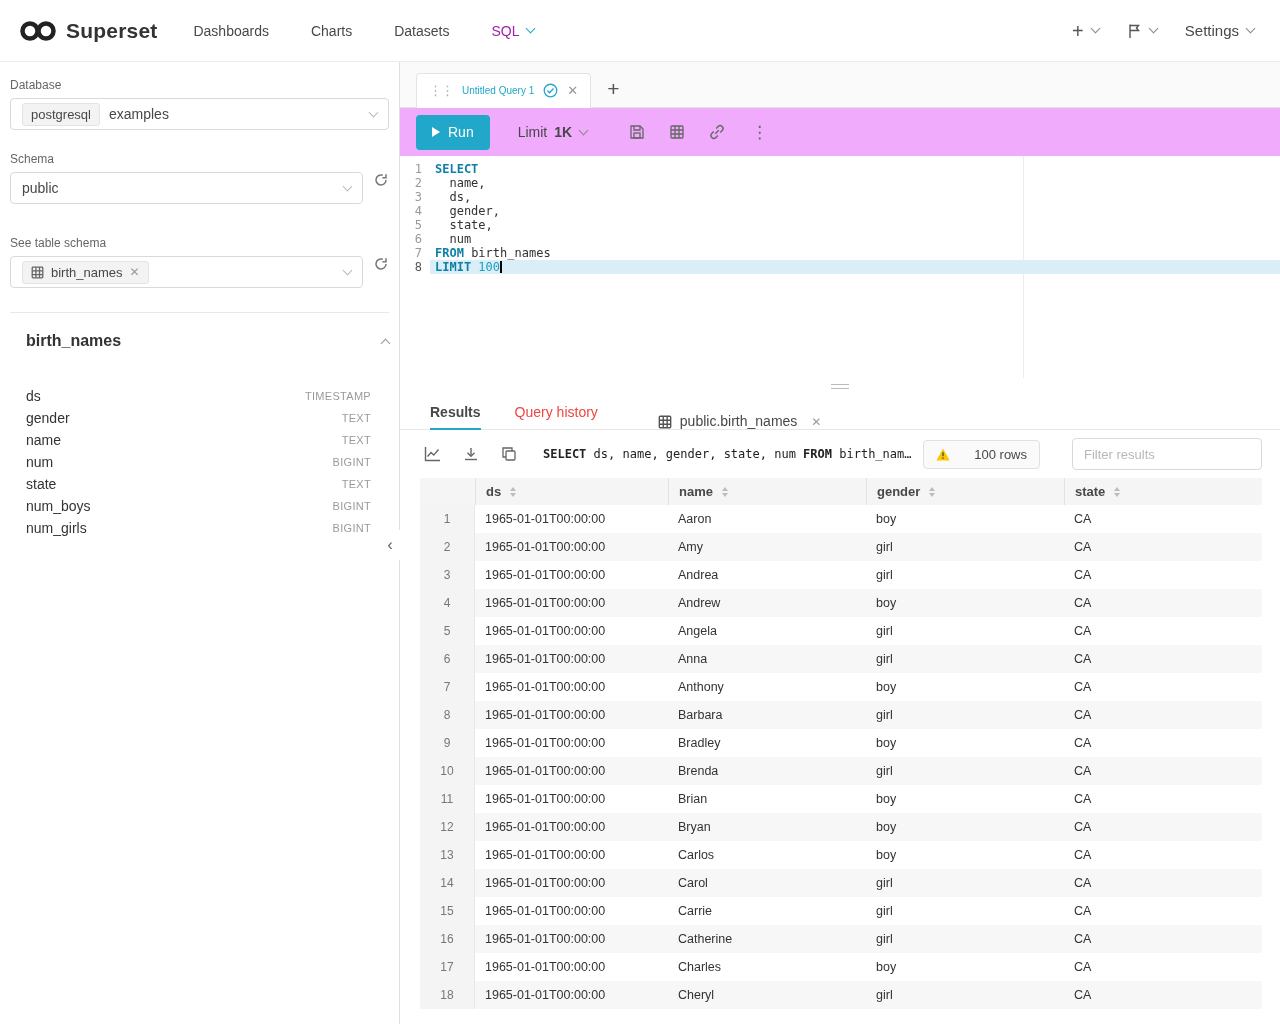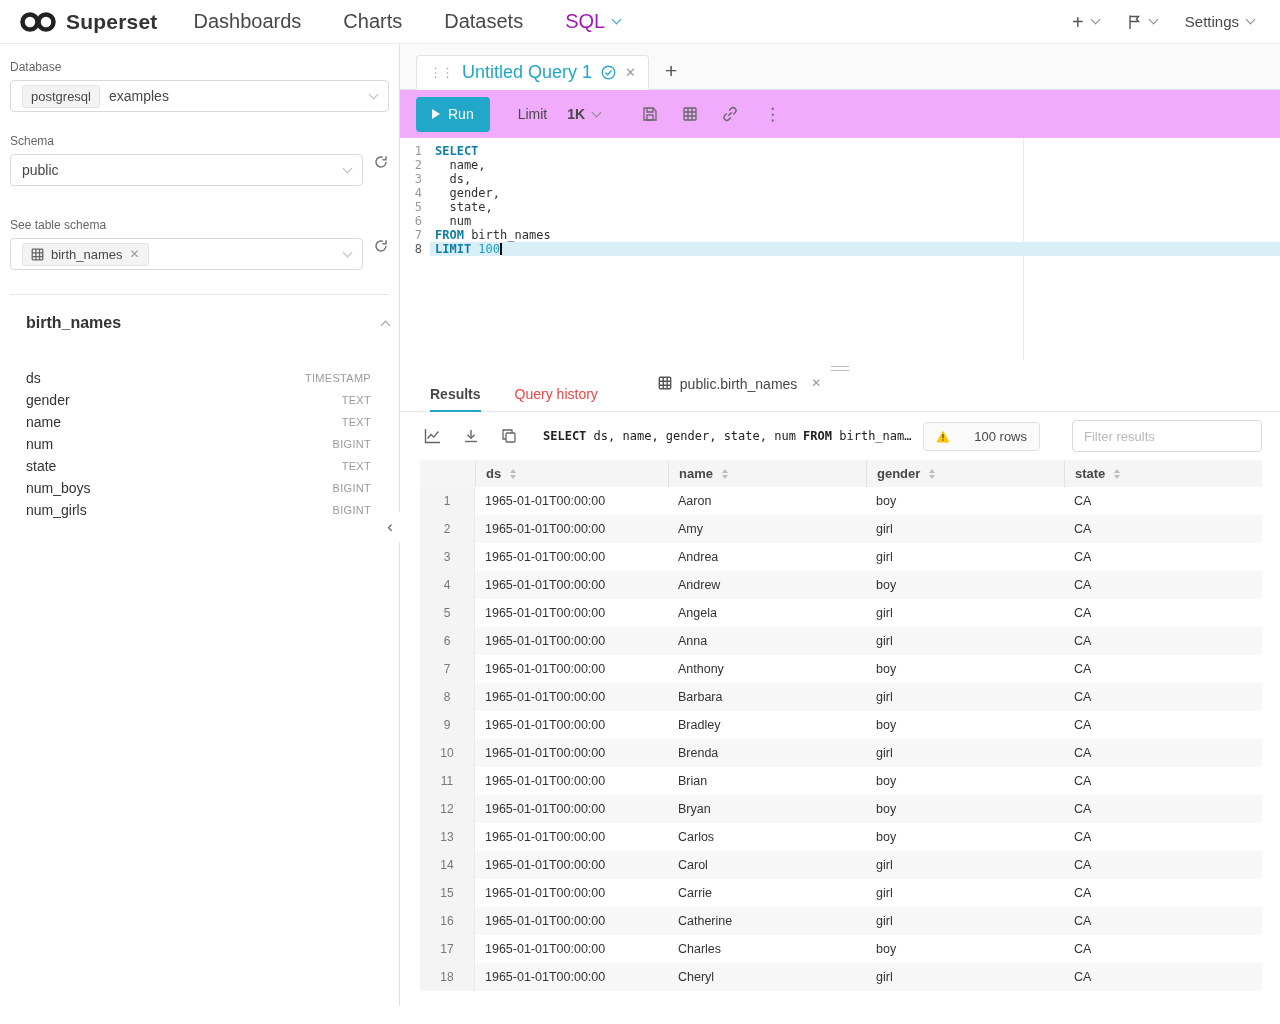--- a/index.html
+++ b/index.html
@@ -1,27 +1,27 @@
 <!DOCTYPE html>
 <html><head>
 <meta charset="utf-8">
 <title>Superset SQL Lab</title>
 <style>
   *{margin:0;padding:0;box-sizing:border-box}
   html,body{width:1280px;height:1024px;overflow:hidden}
   body{font-family:"Liberation Sans",sans-serif;background:#fff;color:#484848;font-size:14px}
 
   
-  .navbar{height:44px;display:flex;align-items:center;justify-content:space-between;
+  .navbar{height:62px;display:flex;align-items:center;justify-content:space-between;
           padding:0 26px 0 18px;border-bottom:1px solid #ececec;background:#fff}
   .nav-left{display:flex;align-items:center}
   .brand{display:flex;align-items:center;gap:8px;cursor:pointer}
   .brand-text{font-size:21px;font-weight:bold;color:#333;letter-spacing:.2px}
   .nav-menu{display:flex;gap:42px;margin-left:36px}
-  .nav-item{font-size:20px;color:#484848;display:flex;align-items:center;cursor:pointer}
+  .nav-item{font-size:14px;color:#484848;display:flex;align-items:center;cursor:pointer}
   .nav-item.active{color:#a21caf}
   .chev{display:inline-block;width:7px;height:7px;border-right:1.4px solid #888;
         border-bottom:1.4px solid #888;transform:rotate(45deg);margin-left:8px;margin-top:-4px}
   .nav-item.active .chev{border-color:#20a7c9}
   .nav-right{display:flex;align-items:center;gap:28px;font-size:15px;color:#484848}
   .icon-group{display:flex;align-items:center;cursor:pointer}
   .plus-glyph{font-size:20px;line-height:1;color:#555}
 
   
   .app{display:flex;height:962px;position:relative}
@@ -51,31 +51,31 @@
   .collapse-btn{position:absolute;left:380px;top:468px;width:20px;height:30px;background:#fff;
                 border:none;color:#666;font-size:17px;cursor:pointer;z-index:5}
 
   
   .tab-strip{height:46px;background:#fafafa;border-bottom:1px solid #e3e3e3;display:flex;
              align-items:flex-end;padding-left:16px}
   .query-tab{height:35px;background:#fff;border:1px solid #e3e3e3;border-bottom:1px solid #fff;
              border-radius:4px 4px 0 0;margin-bottom:-1px;display:flex;align-items:center;
              gap:9px;padding:0 12px;cursor:pointer}
   .drag-dots{color:#aaa;font-size:13px;letter-spacing:-1px}
-  .query-tab-title{color:#20a7c9;font-size:18px}
+  .query-tab-title{color:#20a7c9;font-size:10px}
   .tab-close{color:#999;font-size:13px;cursor:pointer}
   .add-tab{background:none;border:none;font-size:21px;color:#555;margin:0 0 8px 16px;cursor:pointer;line-height:1}
 
   
   .editor-toolbar{height:48px;display:flex;align-items:center;padding-left:16px;background:#f0abfc}
   .run-btn{background:#20a7c9;color:#fff;border:none;border-radius:4px;height:35px;padding:0 16px;
            font-size:14px;display:flex;align-items:center;gap:8px;cursor:pointer}
   .play-tri{width:0;height:0;border-left:8px solid #fff;border-top:5px solid transparent;border-bottom:5px solid transparent}
   .limit-ctl{display:flex;align-items:center;margin-left:28px;font-size:14px;color:#484848;cursor:pointer}
-  .limit-val{font-weight:bold;margin-left:20px}
+  .limit-val{font-weight:bold;margin-left:7px}
   .tb-icons{display:flex;align-items:center;gap:24px;margin-left:42px}
   .icon-btn{background:none;border:none;cursor:pointer;display:flex;align-items:center}
   .kebab{font-size:17px;color:#666;margin-left:26px;background:none;border:none;cursor:pointer}
 
   
   .editor{height:222px;display:flex;position:relative;font-family:"DejaVu Sans Mono",monospace;
           font-size:12px;line-height:14px;padding-top:6px;background:#fff;cursor:text}
   .editor::after{content:'';position:absolute;left:623px;top:0;bottom:0;width:1px;background:#ececec}
   .gutter{width:30px;text-align:right;padding-right:8px;color:#999;user-select:none}
   .gutter-num{height:14px}
@@ -90,21 +90,21 @@
 
   
   .panel-divider{height:16px;display:flex;align-items:center;justify-content:center;background:#fff;cursor:row-resize}
   .divider-handle{width:18px;height:5px;border-top:1.5px solid #bbb;border-bottom:1.5px solid #bbb}
 
   
   .results-tabs{height:36px;border-bottom:1px solid #e8e8e8;display:flex;align-items:stretch;padding-left:30px}
   .r-tab{display:flex;align-items:center;margin-right:34px;font-size:14px;color:#ef4444;cursor:pointer;position:relative}
   .r-tab.active{color:#484848;font-weight:bold}
   .r-tab.active::after{content:'';position:absolute;left:0;right:0;bottom:-1px;height:2px;background:#20a7c9}
-  .pinned-tab{display:flex;align-items:flex-start;gap:8px;margin-left:26px;font-size:14px;color:#484848;cursor:pointer}
+  .pinned-tab{display:flex;align-items:flex-end;gap:8px;margin-left:26px;font-size:14px;color:#484848;cursor:pointer}
   .pinned-tab .tab-close{font-size:12px;margin-left:6px}
 
   
   .results-toolbar{height:48px;display:flex;align-items:center;padding:0 18px 0 24px}
   .rt-icons{display:flex;align-items:center;gap:22px}
   .query-preview{margin-left:26px;font-family:"DejaVu Sans Mono",monospace;font-size:12px;color:#222;
                  white-space:nowrap;overflow:hidden;max-width:372px}
   .pv-kw{font-weight:bold}
   .rows-badge{margin-left:auto;display:flex;align-items:center;gap:24px;border:1px solid #e0e0e0;
               background:#fafafa;border-radius:4px;height:29px;padding:0 12px;font-size:13px;color:#484848}

